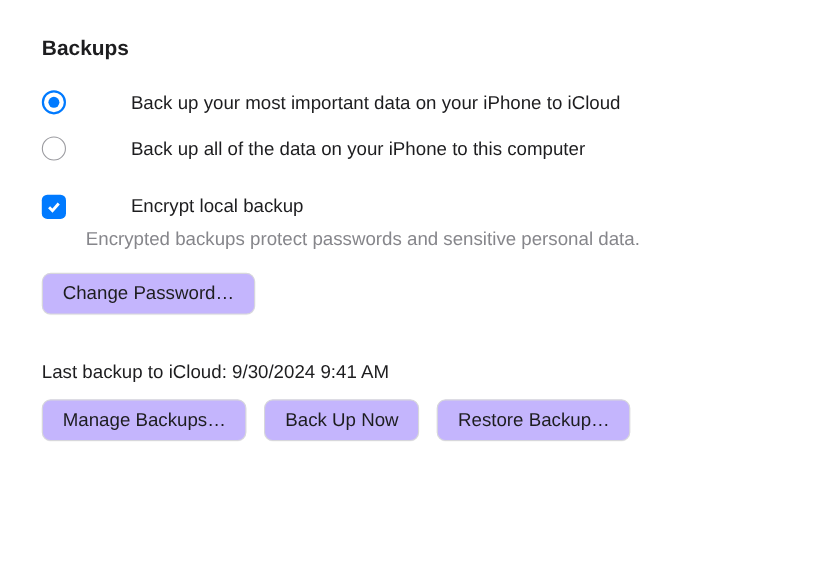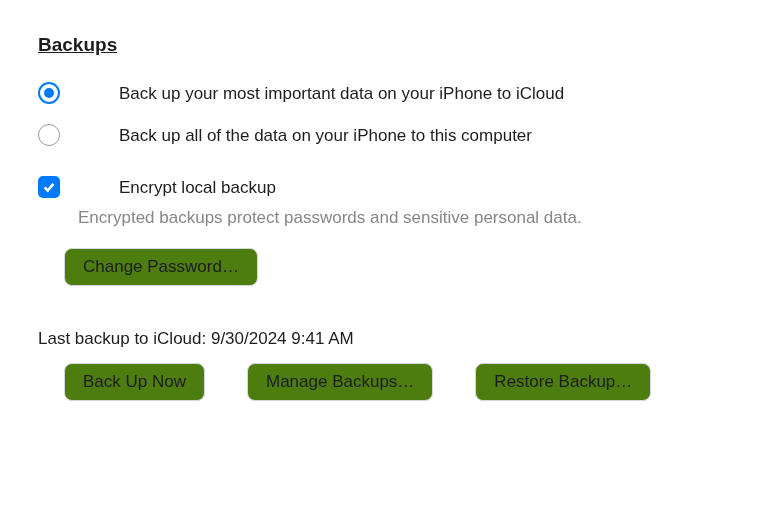--- a/index.html
+++ b/index.html
@@ -14,30 +14,30 @@
       height: 514px;
       padding: 32px 38px;
       color: #1d1d1f;
       font-size: 17px;
       line-height: 1.35;
     }
     .section-title {
       font-weight: 700;
       font-size: 19px;
       margin-bottom: 24px;
-      text-decoration: underline;
     }
     .row {
       display: flex;
       align-items: flex-start;
       margin-bottom: 18px;
       gap: 41px;
     }
     .row.tight {
       margin-bottom: 6px;
+      align-items: flex-end;
     }
     .indent {
       margin-left: 40px;
     }
     .radio {
       width: 22px;
       height: 22px;
       border-radius: 50%;
       border: 1.5px solid #9b9ba0;
       flex-shrink: 0;
@@ -86,27 +86,26 @@
       padding-top: 2px;
       text-align: right;
     }
     .btn {
       display: inline-flex;
       align-items: center;
       justify-content: center;
       padding: 8px 18px;
       font-size: 17px;
       color: #1d1d1f;
-      background: #4d7c0f;
+      background: #c4b5fd;
       border: 1px solid #d7d7db;
       border-radius: 8px;
       cursor: pointer;
       white-space: nowrap;
       box-shadow: 0 0.5px 0 rgba(0,0,0,0.04);
-      margin-left: 26px;
     }
     .btn-row {
       display: flex;
       gap: 16px;
       margin-top: 12px;
     }
     .spacer-top {
       margin-top: 28px;
     }
     .status-line {
@@ -143,19 +142,19 @@
 
 <div class="row indent">
   <div class="sub-text">Encrypted backups protect passwords and sensitive personal data.</div>
 </div>
 
 <button class="btn">Change Password…</button>
 
 <div class="status-line">Last backup to iCloud: 9/30/2024 9:41 AM</div>
 
 <div class="btn-row">
+  <button class="btn">Manage Backups…</button>
   <button class="btn">Back Up Now</button>
-  <button class="btn">Manage Backups…</button>
   <button class="btn">Restore Backup…</button>
 </div>
 
 
 
 
 </body></html>

